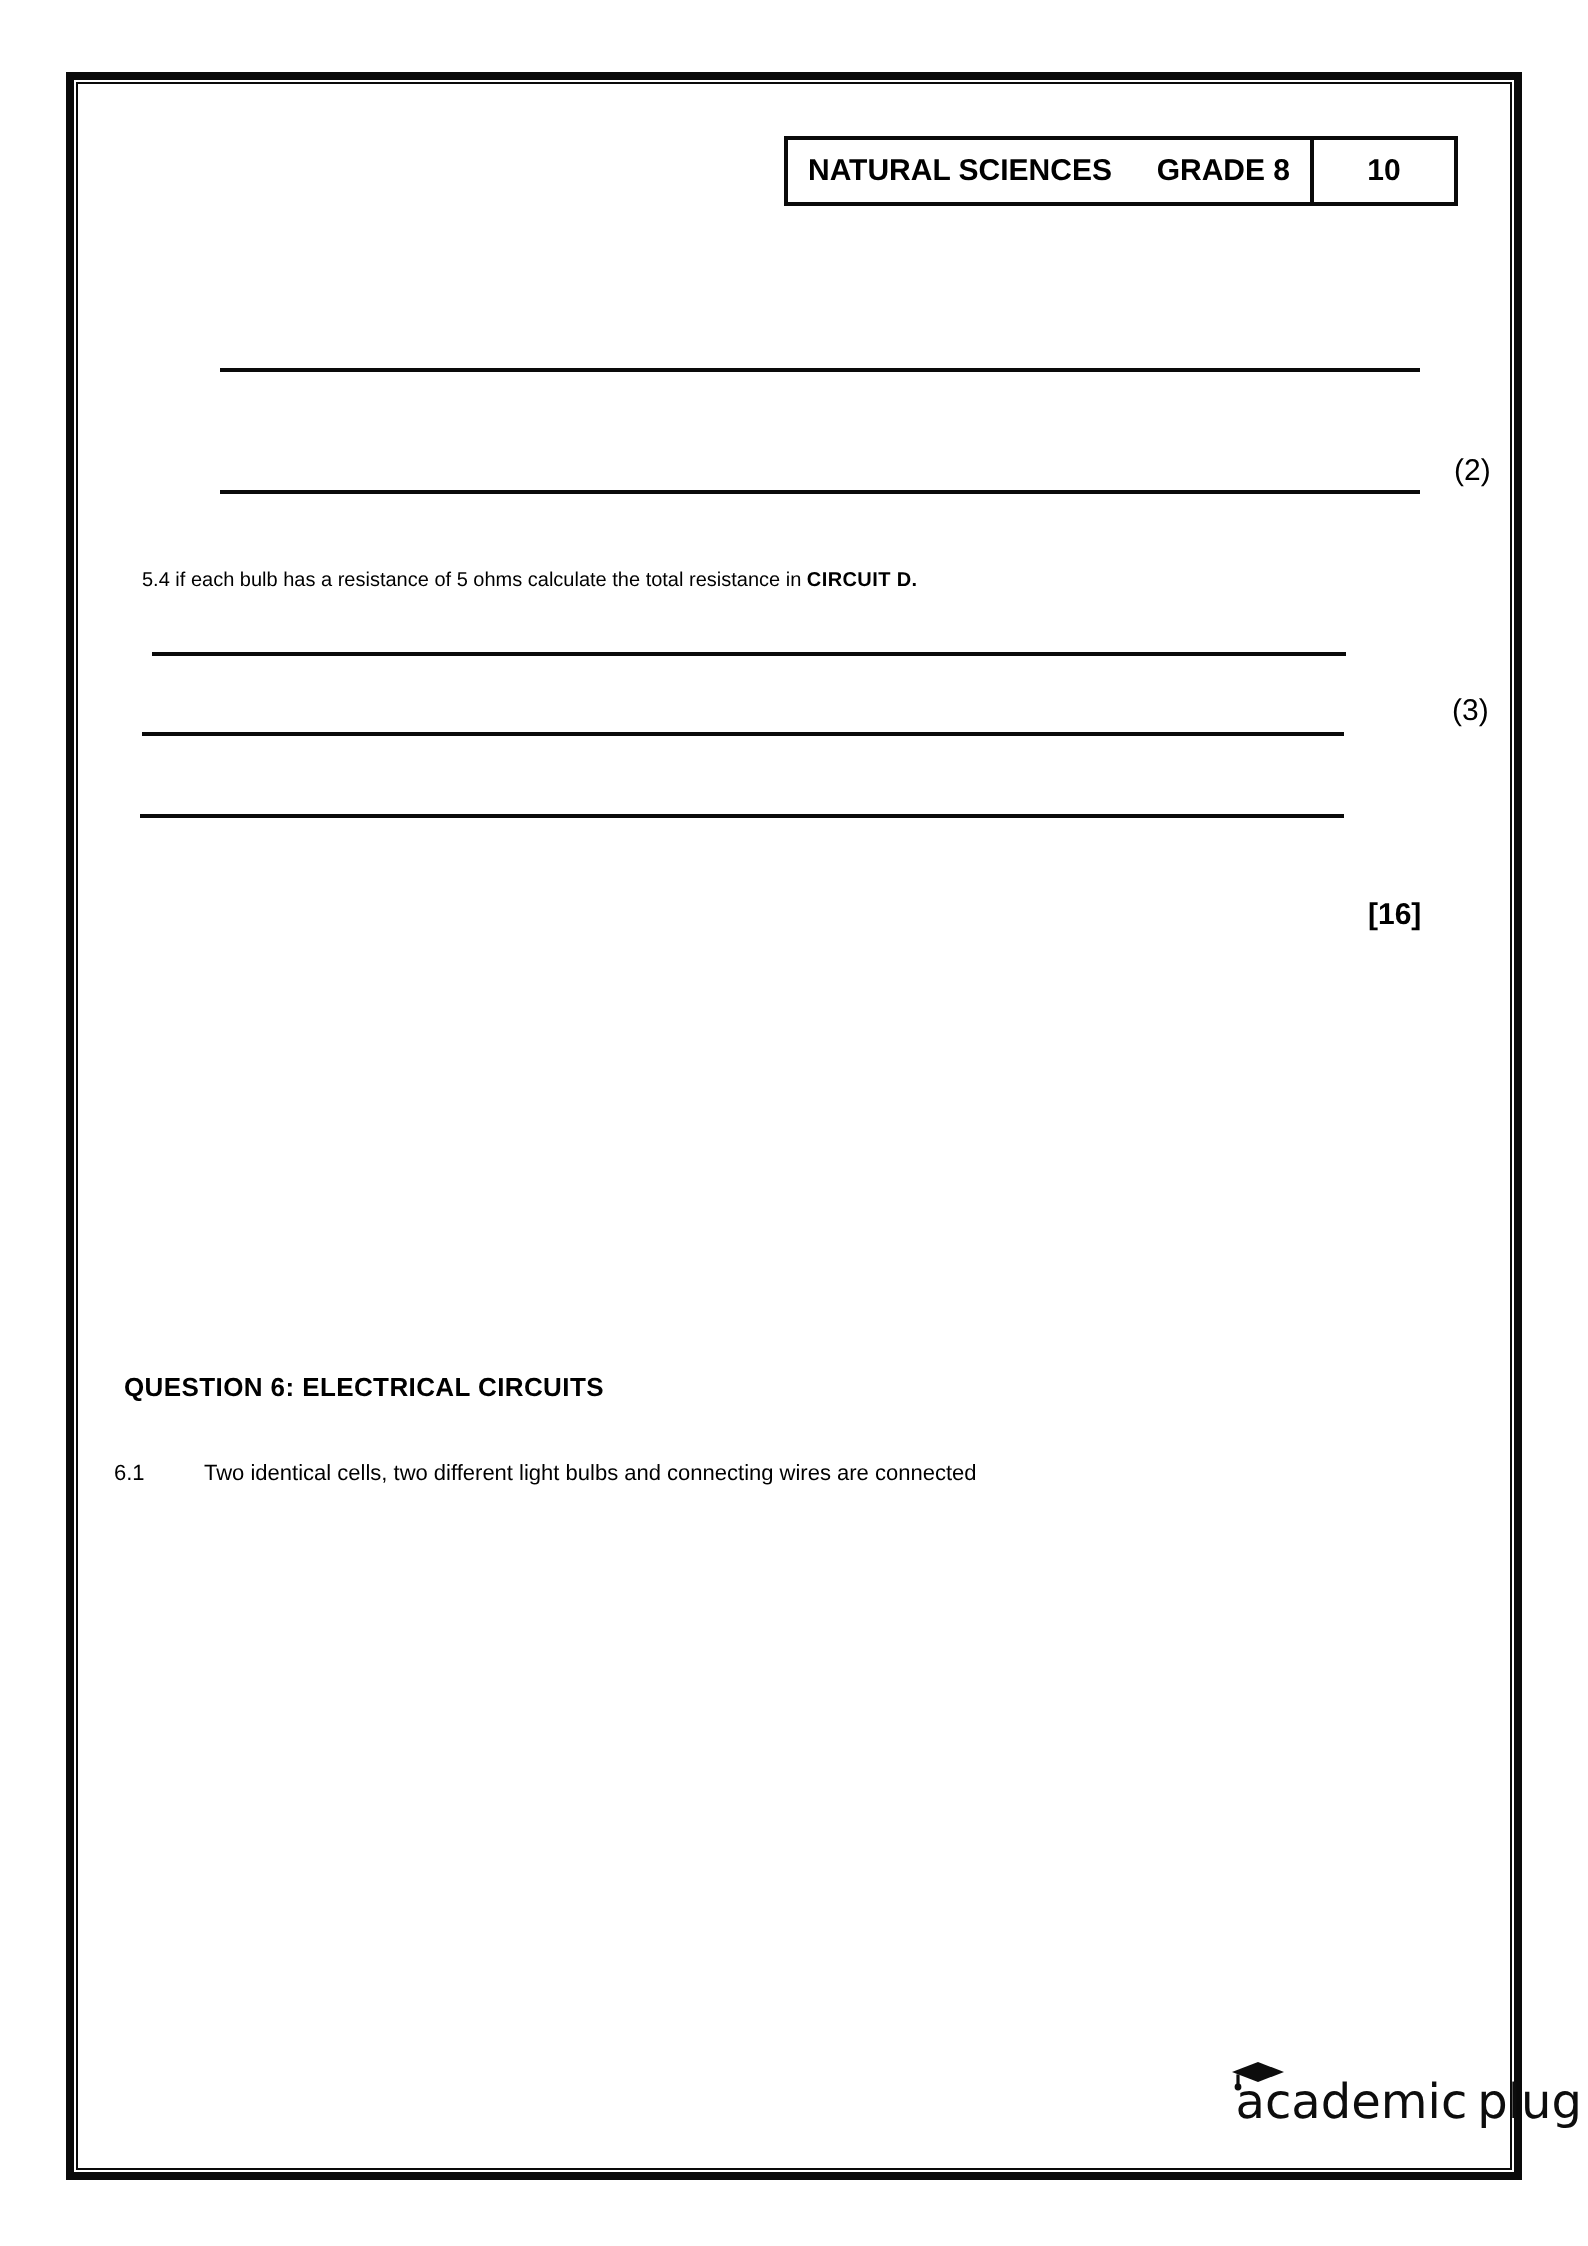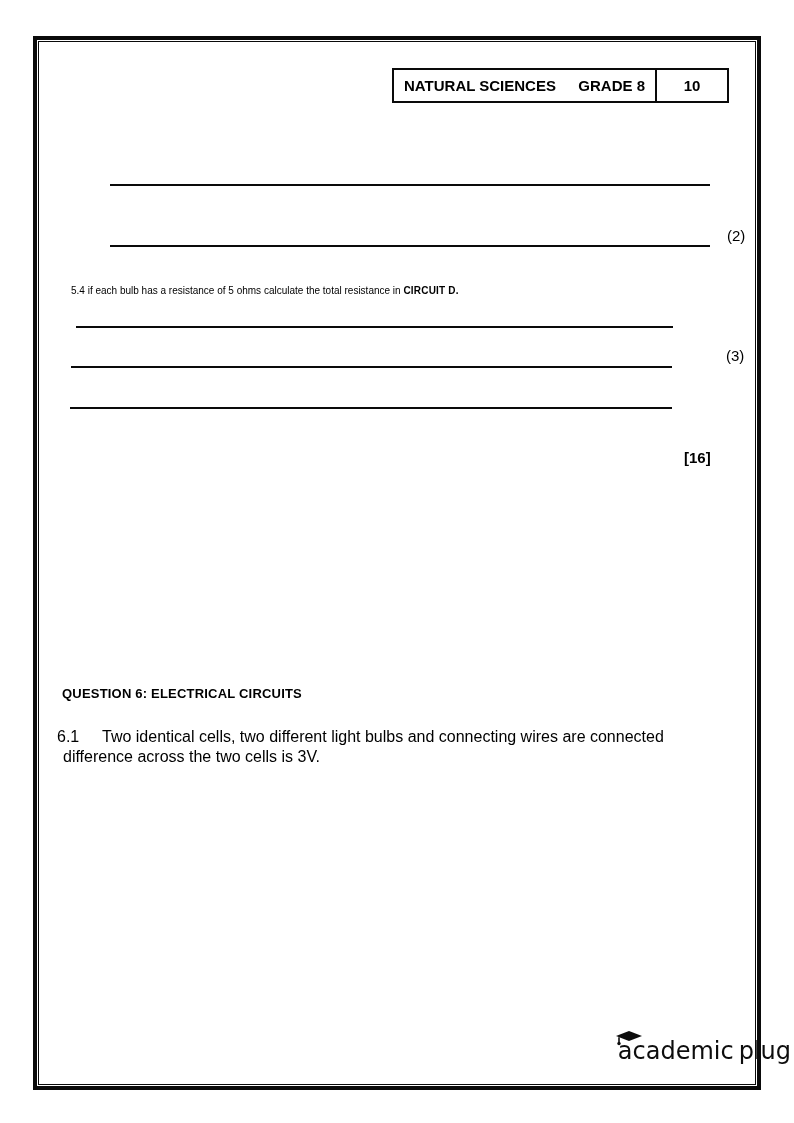--- a/index.html
+++ b/index.html
@@ -48,21 +48,21 @@
     font-size:10px; white-space:nowrap;
   }
   .q54 b { letter-spacing:0.2px; }
   
   .q6-heading {
     position:absolute; left:62px; top:686px;
     font-size:13px; font-weight:bold; letter-spacing:0.2px;
   }
   .q6-para {
     position:absolute; left:57px; top:727px; width:700px;
-    font-size:16px; line-height:20px;
+    font-size:11px; line-height:20px;
   }
   .q6-para .pline { white-space:nowrap; }
   .q6-para .indent { padding-left:6px; }
   .qnum { display:inline-block; width:45px; }
   
   .logo {
     position:absolute; top:1034px; right:3px; height:30px;
     display:flex; align-items:flex-end;
   }
   .logo-text {
@@ -105,23 +105,20 @@
   <div class="marks m3">(3)</div>
 
   <div class="marks mtotal">[16]</div>
 
   <div class="q6-heading">QUESTION 6: ELECTRICAL CIRCUITS</div>
 
   <div class="q6-para">
     <div class="pline">
       <span class="qnum">6.1</span><span>Two identical cells, two different light bulbs and connecting wires are connected</span>
     </div>
-    <div class="pline indent">
-      <span>difference across the two cells is 3V.</span>
-    </div>
   </div>
 
   <div class="logo">
     <span class="logo-text">
       <svg class="logo-cap" viewBox="0 0 28 16" xmlns="http://www.w3.org/2000/svg">
         <polygon points="14,1 27,6 14,11 1,6" fill="#0d0d0d"></polygon>
         <polyline points="4,7.2 4,12.5" stroke="#0d0d0d" stroke-width="1.6" fill="none"></polyline>
         <circle cx="4" cy="13.5" r="1.7" fill="#0d0d0d"></circle>
       </svg><span>academic</span><span class="logo-plug">plug</span>
     </span>

